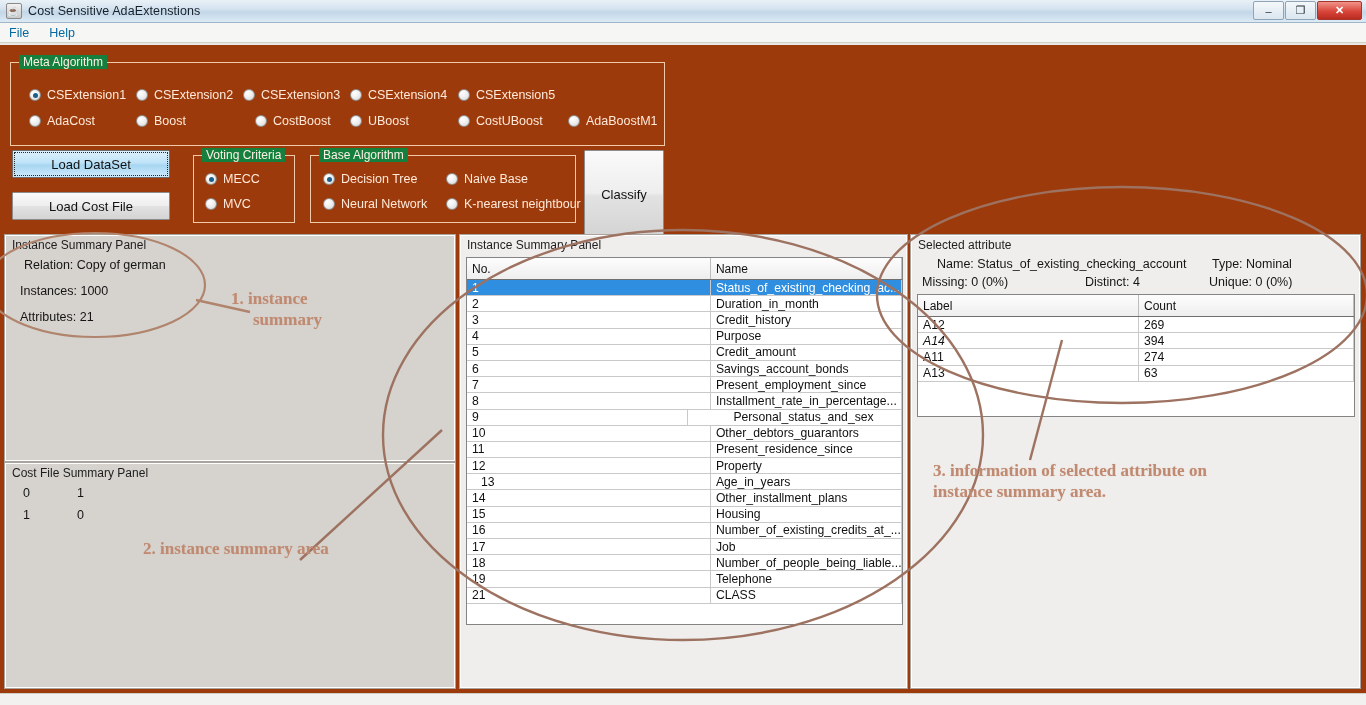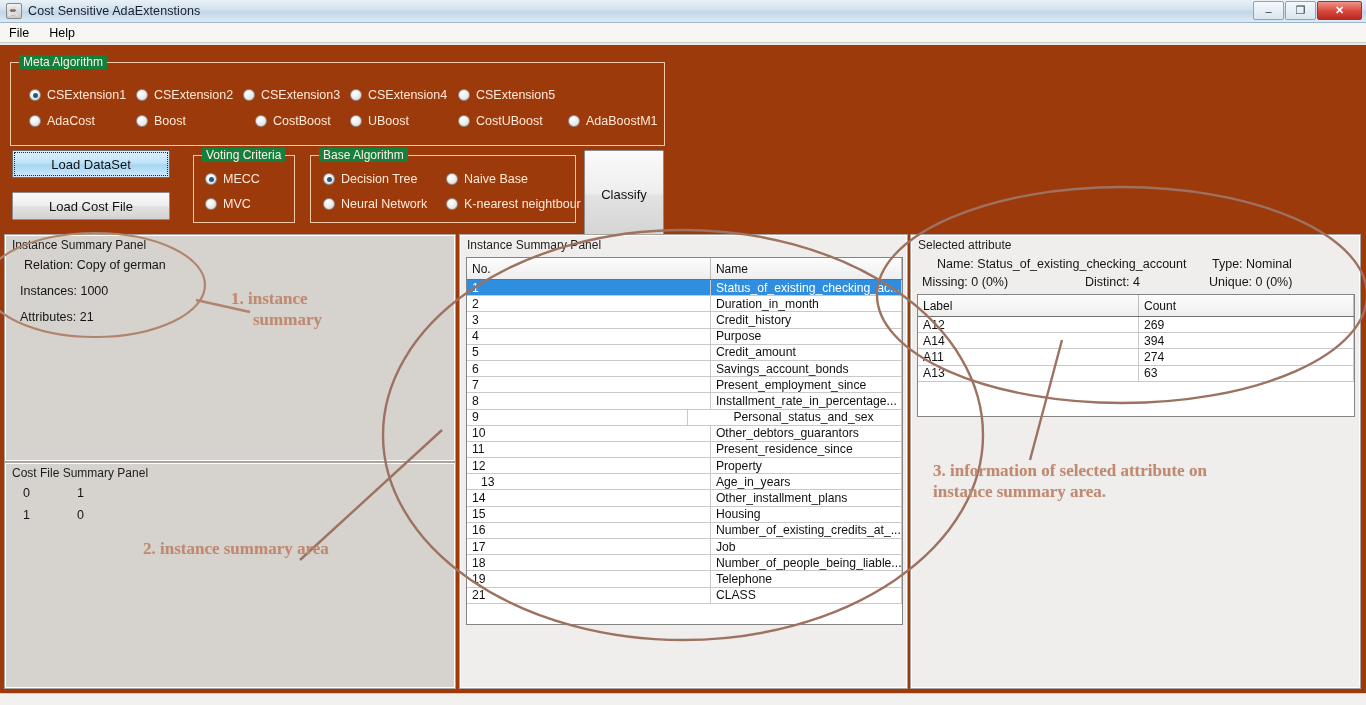--- a/index.html
+++ b/index.html
@@ -38,21 +38,21 @@
     background:linear-gradient(180deg,#f1948a,#d9453a 55%,#b82b21);
     border-color:#a3352b; color:#ffffff; font-weight:bold;
   }
 
   
   .menubar{
     position:absolute; left:0; top:23px; width:1366px; height:20px;
     background:#f6f6f4; border-bottom:1px solid #cfcfc8;
     display:flex; align-items:center; padding-left:6px; gap:14px;
   }
-  .menu-item{ font-size:12.5px; color:#000000; padding:1px 3px; }
+  .menu-item{ font-size:12.5px; color:#0369a1; padding:1px 3px; }
 
   
   .appbody{
     position:absolute; left:0; top:43px; width:1366px; height:650px;
     background:#9d3a0b;
     border-top:2px solid #e8e8e4;
   }
 
   
   .groupbox{ position:absolute; border:1px solid #f0c9a8; }
@@ -362,21 +362,21 @@
       <div class="tbl-head">
         <div class="th" style="width:222px;">Label</div>
         <div class="th" style="width:216px;">Count</div>
       </div>
       <div class="tbl-body" id="value-rows">
           <div class="tr">
             <div class="td" style="width: 222px;">A12</div>
             <div class="td" style="width: 216px;">269</div>
           </div>
           <div class="tr">
-            <div class="td" style="width: 222px;">A14</div>
+            <div class="td" style="width: 222px; font-style: italic;">A14</div>
             <div class="td" style="width: 216px;">394</div>
           </div>
           <div class="tr">
             <div class="td" style="width: 222px;">A11</div>
             <div class="td" style="width: 216px;">274</div>
           </div>
           <div class="tr">
             <div class="td" style="width: 222px;">A13</div>
             <div class="td" style="width: 216px;">63</div>
           </div>

